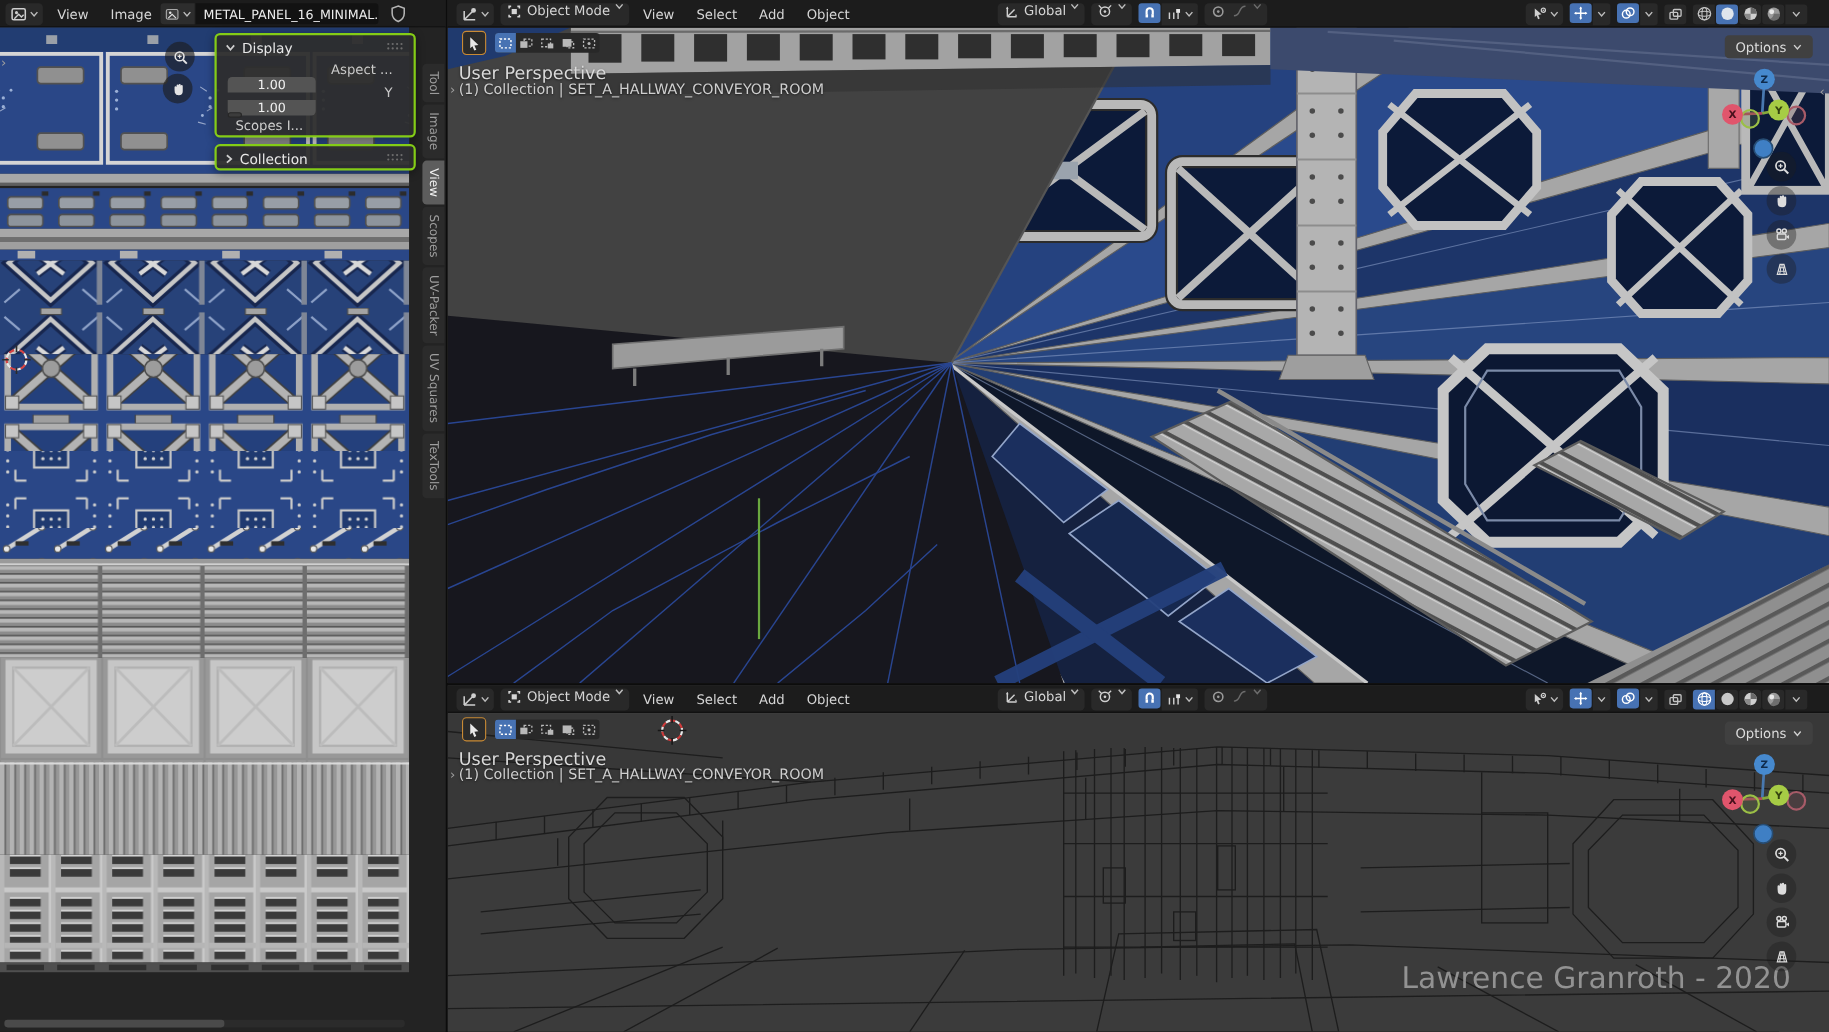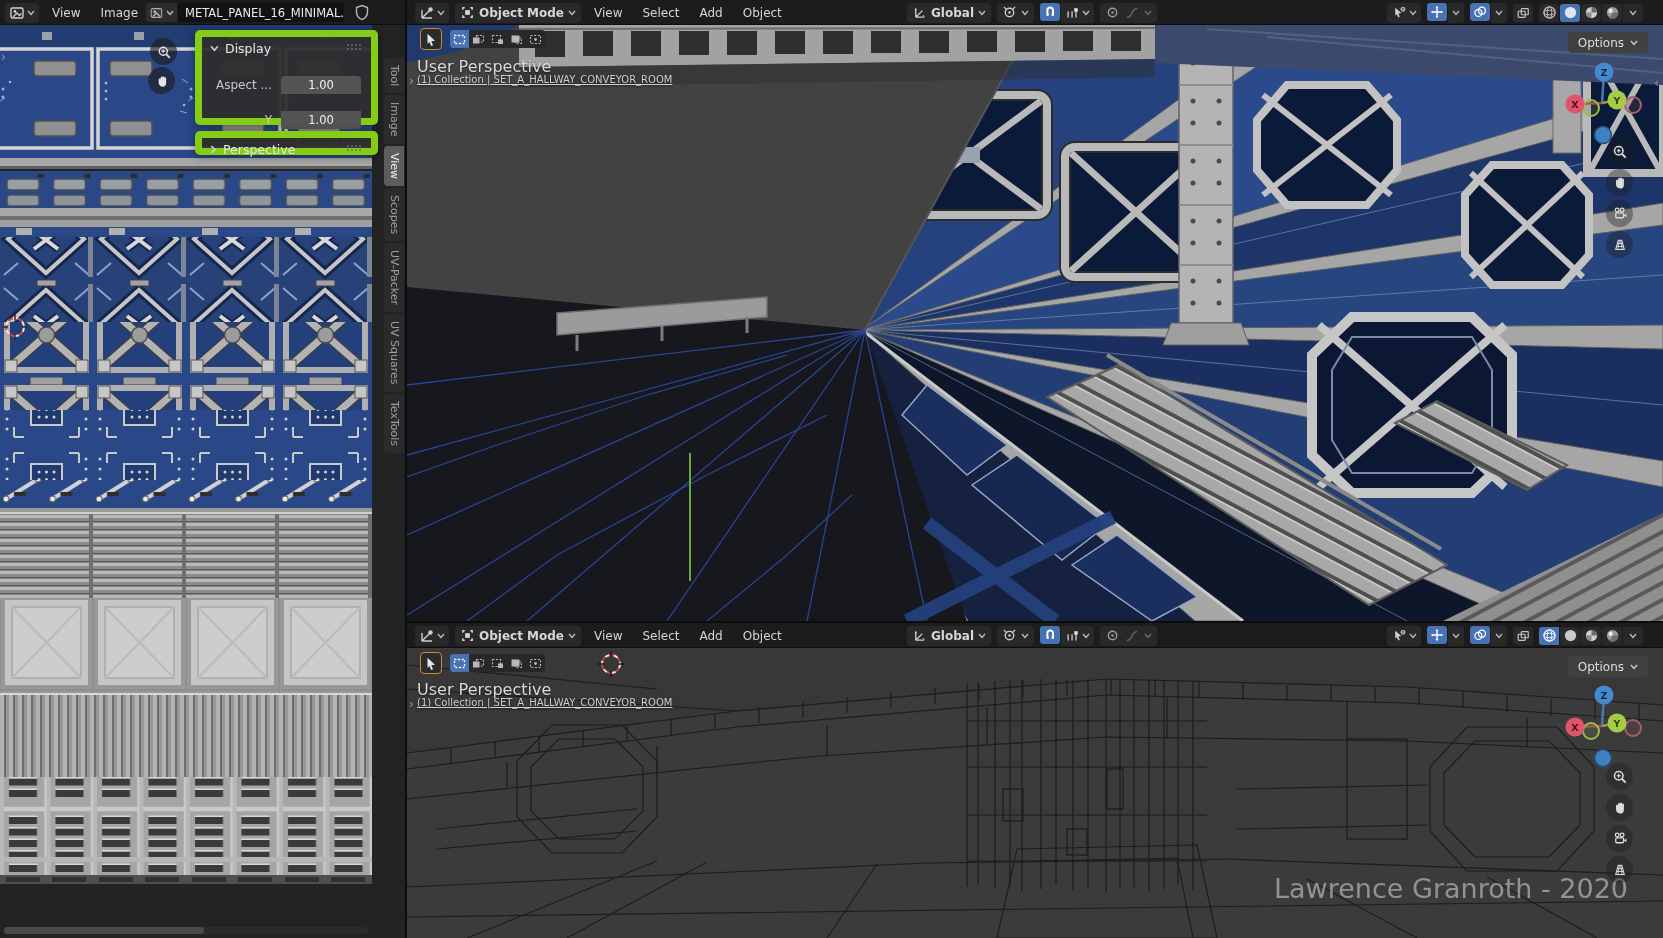--- a/index.html
+++ b/index.html
@@ -5,22 +5,22 @@
   * { margin:0; padding:0; box-sizing:border-box; }
   html,body { width:1663px; height:938px; background:#101010; overflow:hidden;
     font-family:"DejaVu Sans","Liberation Sans",sans-serif; }
   .abs { position:absolute; }
   #stage { position:relative; width:1663px; height:938px; background:#0c0c0c; }
 
   
   .ed-header { position:absolute; left:0; right:0; top:0; height:25px; background:#1c1c1c;
     border-bottom:1px solid #0e0e0e; }
   .cluster { position:absolute; top:2px; height:21px; display:flex; align-items:center; gap:6px; }
-  .grp { display:flex; align-items:center; background:#292929; border-radius:4px; height:20px;
-    padding:0 5px; gap:4px;font-weight:bold; }
+  .grp { display:flex; align-items:flex-start; background:#292929; border-radius:4px; height:20px;
+    padding:0 5px; gap:4px; }
   .menu { font-size:12px; color:#d6d6d6; padding:0 7px; line-height:20px; white-space:nowrap; }
   .lbl { font-size:12px; color:#d6d6d6; white-space:nowrap; }
   .icbtn { display:flex; align-items:center; gap:2px; background:#292929; border-radius:4px;
     height:20px; padding:0 4px; }
   .blue { background:#4772b3 !important; }
   .ibox { width:20px; height:18px; display:flex; align-items:center; justify-content:center;
     border-radius:3px; }
   .dim { opacity:.45; }
   .options-btn { position:absolute; display:flex; align-items:center; gap:6px; background:#404040;
     border-radius:4px; height:21px; padding:0 10px; font-size:12px; color:#dcdcdc; }
@@ -28,27 +28,27 @@
   
   #imgEditor { left:0; top:0; width:405px; height:938px; background:#262626; }
   #imgEditor .content { position:absolute; left:0; top:25px; right:0; bottom:0; background:#232323; }
   #nameField { background:#121212; border-radius:0 3px 3px 0; height:19px; width:166px;
     color:#ebebeb; font-size:11.5px; display:flex; align-items:center; padding-left:7px;
     white-space:nowrap; overflow:hidden; }
   .browse { background:#2d2d2d; border-radius:3px 0 0 3px; height:19px; display:flex;
     align-items:center; padding:0 3px; gap:2px; margin-right:1px; }
 
   
-  .fpanel { position:absolute; background:rgba(45,45,45,.95); border:7px solid #84cc16;
+  .fpanel { position:absolute; background:rgba(45,45,45,.95); border:2px solid #84cc16;
     border-radius:5px; box-shadow:0 2px 8px rgba(0,0,0,.4); }
   .fpanel .phead { display:flex; align-items:center; height:22px; padding:0 8px; gap:6px; }
   .fpanel .ptitle { font-size:12.5px; color:#e8e8e8; }
   .grip { margin-left:auto; display:grid; grid-template-columns:repeat(4,4px); grid-auto-rows:4px; }
   .grip i { width:2px; height:2px; background:#6d6d6d; border-radius:50%; }
-  .prow { display:flex; align-items:center; height:19px; margin:16px 10px 1px 10px; }
+  .prow { display:flex; height:19px; margin:2px 10px 1px 10px;flex-direction:column; }
   .plabel { flex:1; text-align:right; font-size:12px; color:#c9c9c9; padding-right:9px; }
   .pfield { width:80px; height:18px; background:#545454; color:#f1f1f1; font-size:11.5px;
     display:flex; align-items:center; justify-content:center; }
   .pfield.top { border-radius:4px 4px 0 0; }
   .pfield.bot { border-radius:0 0 4px 4px; }
   .chk { width:13px; height:13px; background:#3c3c3c; border:1px solid #272727; border-radius:2.5px; }
 
   
   #tabStrip { position:absolute; left:384px; top:33px; width:20px; display:flex;
     flex-direction:column; gap:2px; }
@@ -58,21 +58,21 @@
   .vtab.active { background:#5d5d5d; color:#f2f2f2; }
 
   .floatbtn { position:absolute; width:27px; height:27px; border-radius:50%;
     background:rgba(28,28,28,.62); display:flex; align-items:center; justify-content:center; }
 
   
   #vpTop { left:407px; top:0; width:1256px; height:621px; background:#3e3e3e; }
   #vpBottom { left:407px; top:623px; width:1256px; height:315px; background:#3b3b3b; }
   .overlay-txt { position:absolute; left:10px; color:#dadada; font-size:16px;
     text-shadow:0 1px 2px rgba(0,0,0,.55); white-space:nowrap; }
-  .overlay-txt.l2 { color:#cfcfcf; font-size:10px;text-decoration:underline; }
+  .overlay-txt.l2 { color:#cfcfcf; font-size:13px; }
   .toolrow { position:absolute; left:13px; display:flex; gap:8px; align-items:flex-start; }
   .cursorbtn { width:22px; height:22px; background:#2b2b2b; border:1.5px solid #c98a35;
     border-radius:4px; display:flex; align-items:center; justify-content:center; }
   .selgrp { display:flex; background:#282828; border-radius:3px; overflow:hidden; height:18px;
     margin-top:2px; }
   .selgrp .s { width:19px; height:18px; display:flex; align-items:center; justify-content:center; }
   .navicons { position:absolute; display:flex; flex-direction:column; gap:4px; align-items:center; }
   .navic { width:27px; height:27px; border-radius:50%; background:rgba(30,30,30,.38);
     display:flex; align-items:center; justify-content:center; }
   .chev { color:#9f9f9f; font-size:12px; }
@@ -360,21 +360,21 @@
           <span class="chk"></span>
           <span style="font-size:12px; color:#cecece; padding-left:7px; width:73px;">Scopes I...</span>
         </div>
       </div>
 
       <div class="fpanel" style="left:195px; top:106px; width:183px; height:24px;">
         <div class="phead">
           <svg width="7" height="9" viewBox="0 0 6 8">
             <path d="M1,1 L4.5,4 L1,7" fill="none" stroke="#d0d0d0" stroke-width="1.4"></path>
             </svg>
-          <span class="ptitle">Perspective</span>
+          <span class="ptitle">Collection</span>
           <span class="grip">
               <i></i>
               <i></i>
               <i></i>
               <i></i>
               <i></i>
               <i></i>
               <i></i>
               <i></i>
             </span>

